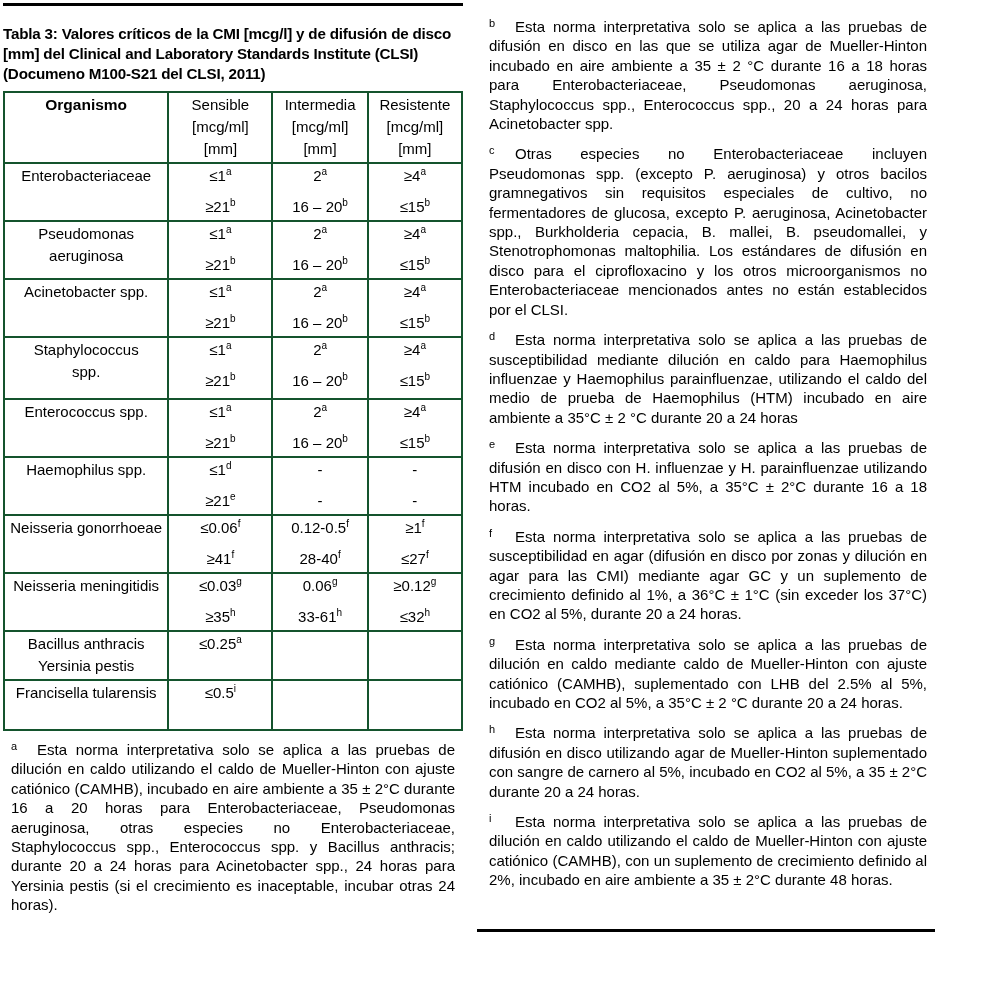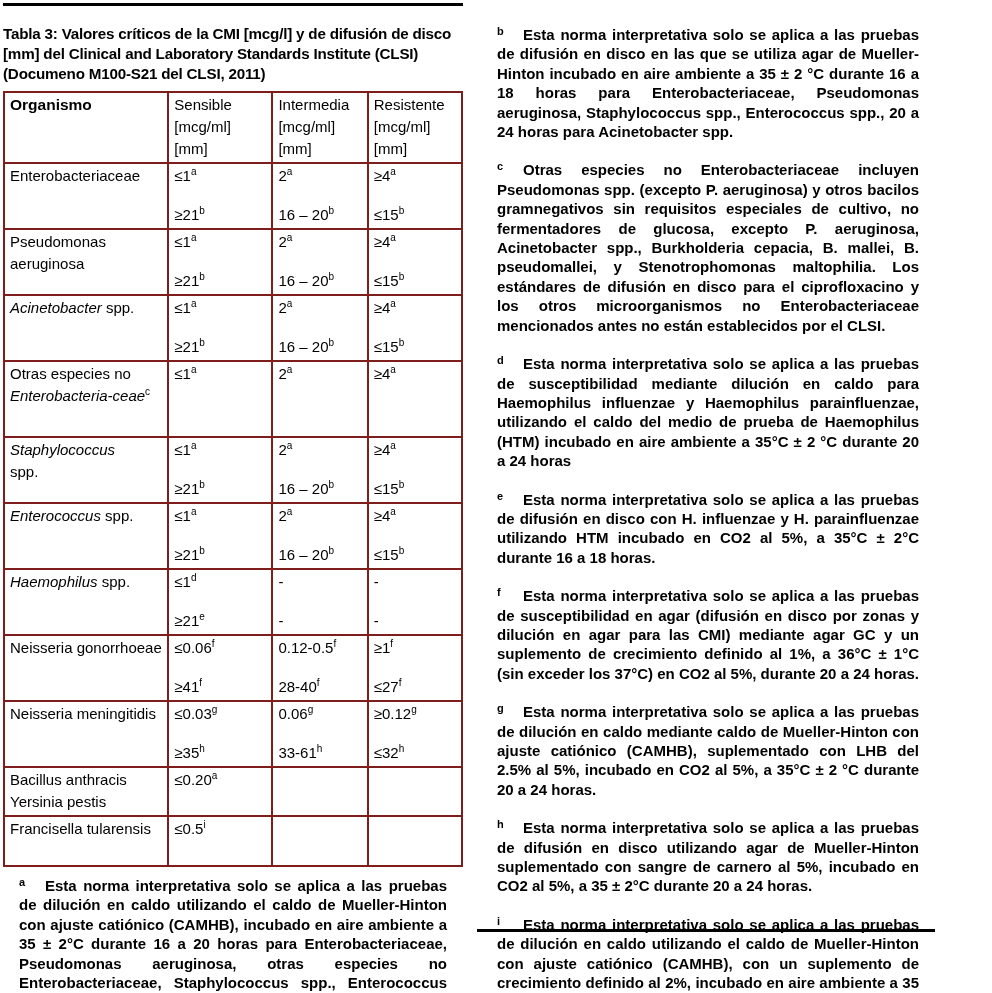--- a/index.html
+++ b/index.html
@@ -2,30 +2,30 @@
 <html><head>
 <meta charset="utf-8">
 <style>
   html, body { margin: 0; padding: 0; background: #ffffff; }
   body { width: 992px; height: 993px; position: relative; overflow: hidden;
          font-family: "Liberation Sans", sans-serif; color: #000; }
   .left { position: absolute; left: 3px; top: 3px; width: 460px; }
   .title { border-top: 3px solid #000; font-weight: bold; font-size: 15.2px; line-height: 20px;
            padding-top: 18px; letter-spacing: -0.2px; height: 66px; }
   table.crit { border-collapse: collapse; width: 460px; table-layout: fixed; margin-top: 1px; }
-  table.crit td, table.crit th { border: 2px solid #7f1d1d; vertical-align: top; padding: 1px 5px 2px 5px;
-           font-size: 15px; line-height: 22px; text-align: left; font-weight: normal; }
+  table.crit td, table.crit th { border: 2px solid #14532d; vertical-align: top; padding: 1px 5px 2px 5px;
+           font-size: 15px; line-height: 22px; text-align: center; font-weight: normal; }
   table.crit th.org { font-weight: bold; font-size: 15.5px; }
   table.crit th { height: 62px; }
   .col1 { width: 150px; } .col2 { width: 95px; } .col3 { width: 87px; } .col4 { width: 86px; }
   .val { display: block; line-height: 22px; }
-  .val + .val { margin-top: 17px; }
+  .val + .val { margin-top: 9px; }
   sup { font-size: 10px; vertical-align: 6px; line-height: 0; }
-  .i { font-style: italic; }
-  .fn { font-size: 15px; line-height: 19.4px; text-align: justify; margin: 16px; font-weight: bold; }
+  .i { }
+  .fn { font-size: 15px; line-height: 19.4px; text-align: justify; margin: 8px; }
   .fn .mk { font-size: 11px; vertical-align: 5px; display: inline-block; width: 26px; }
   .left .fn { margin-top: 6px; }
   .right { position: absolute; left: 481px; top: 6px; width: 454px; }
   .right .fn { margin-bottom: 6px; }
   .bottom-rule { position: absolute; left: 477px; top: 929px; width: 458px; border-top: 3px solid #000; }
   .rowh-a { height: 55px; } .rowh-b { height: 62px; } .rowh-c { height: 40px; }
   .rowh-d { height: 76px; } .rowh-e { height: 41px; } .rowh-f { height: 50px; }
 </style>
 </head>
 <body>
@@ -101,32 +101,20 @@
       <td>
             <span class="val"><span>2</span><sup>a</sup></span>
             <span class="val"><span>16 – 20</span><sup>b</sup></span>
           </td>
       <td>
             <span class="val"><span>≥4</span><sup>a</sup></span>
             <span class="val"><span>≤15</span><sup>b</sup></span>
           </td>
     </tr>
 
-    <tr class="rowh-d">
-      <td><span>Otras especies no</span><br><span class="i">Enterobacteria-ceae</span><sup>c</sup></td>
-      <td>
-            <span class="val"><span>≤1</span><sup>a</sup></span>
-          </td>
-      <td>
-            <span class="val"><span>2</span><sup>a</sup></span>
-          </td>
-      <td>
-            <span class="val"><span>≥4</span><sup>a</sup></span>
-          </td>
-    </tr>
 
     <tr class="rowh-b">
       <td><span class="i">Staphylococcus</span><br><span>spp.</span></td>
       <td>
             <span class="val"><span>≤1</span><sup>a</sup></span>
             <span class="val"><span>≥21</span><sup>b</sup></span>
           </td>
       <td>
             <span class="val"><span>2</span><sup>a</sup></span>
             <span class="val"><span>16 – 20</span><sup>b</sup></span>
@@ -197,21 +185,21 @@
           </td>
       <td>
             <span class="val"><span>≥0.12</span><sup>g</sup></span>
             <span class="val"><span>≤32</span><sup>h</sup></span>
           </td>
     </tr>
 
     <tr class="rowh-e">
       <td>Bacillus anthracis Yersinia pestis</td>
       <td>
-            <span class="val"><span>≤0.20</span><sup>a</sup></span>
+            <span class="val"><span>≤0.25</span><sup>a</sup></span>
           </td>
       <td></td>
       <td></td>
     </tr>
 
     <tr class="rowh-f">
       <td>Francisella tularensis</td>
       <td>
             <span class="val"><span>≤0.5</span><sup>i</sup></span>
           </td>

